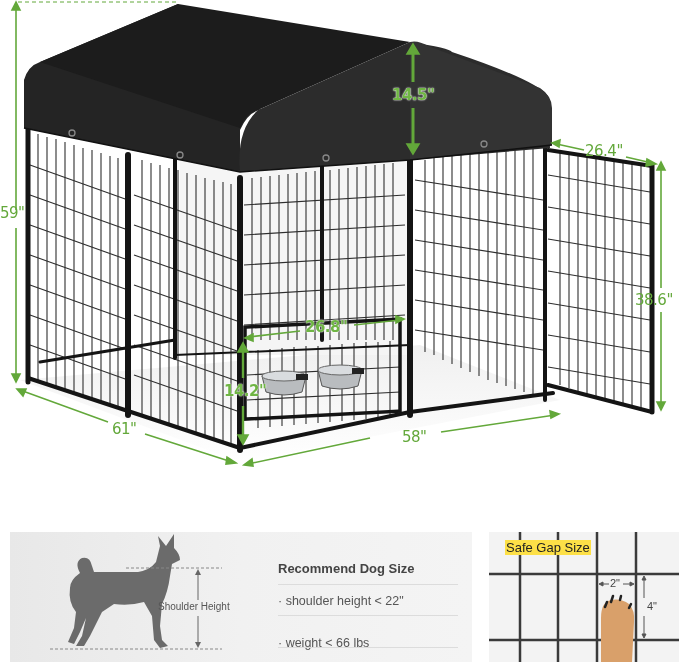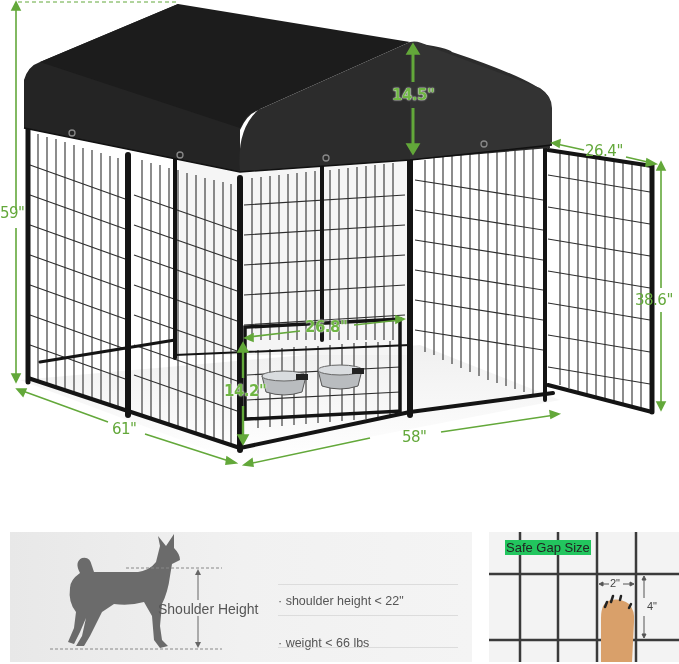--- a/index.html
+++ b/index.html
@@ -3,25 +3,25 @@
 <meta charset="utf-8">
 <style>
   html, body { margin: 0; padding: 0; background: #ffffff; }
   body { width: 679px; height: 664px; position: relative; overflow: hidden; font-family: "Liberation Sans", "DejaVu Sans", sans-serif; }
   .stage { position: absolute; left: 0; top: 0; width: 679px; height: 500px; }
   .stage svg { position: absolute; left: 0; top: 0; }
   .dim-label { position: absolute; color: #63a83a; font-family: "DejaVu Sans", sans-serif; font-size: 15px; line-height: 1; white-space: nowrap; letter-spacing: -0.5px; }
   .dim-label.bold { font-weight: bold; color: #6fb544; text-shadow: 0 0 2px #ffffff, 0 0 1px #ffffff; }
   .panel-dog { position: absolute; left: 10px; top: 532px; width: 462px; height: 130px; background: linear-gradient(90deg, #e8e8e8 0%, #f1f1f1 50%, #f4f4f4 100%); }
   .panel-gap { position: absolute; left: 489px; top: 532px; width: 190px; height: 130px; background: #f3f3f3; overflow: hidden; }
-  .sh-label { position: absolute; left: 148px; top: 69px; font-size: 14px; color: #555; background: transparent; }
+  .sh-label { position: absolute; left: 148px; top: 69px; font-size: 10px; color: #555; background: transparent; }
   .rec-title { position: absolute; left: 268px; top: 29px; font-size: 13px; font-weight: bold; color: #444; }
   .rec-line { position: absolute; left: 268px; width: 180px; height: 1px; background: #dcdcdc; }
   .rec-item { position: absolute; left: 268px; font-size: 12.5px; color: #555; }
-  .gap-title { position: absolute; left: 16px; top: 8px; font-size: 13px; color: #222; background: #22c55e; padding: 0 1px; }
+  .gap-title { position: absolute; left: 16px; top: 8px; font-size: 13px; color: #222; background: #fde047; padding: 0 1px; }
   .gap-dim { position: absolute; font-size: 11px; color: #444; }
 </style>
 </head>
 <body>
 
 <div class="stage">
   <svg width="679" height="500" viewBox="0 0 679 500">
     <defs>
       <linearGradient id="floorShadow" x1="0" y1="0" x2="0" y2="1">
         <stop offset="0" stop-color="#ececec"></stop>
@@ -261,20 +261,21 @@
   <svg width="462" height="130" style="position:absolute;left:0;top:0;">
     <path d="M70,41 Q64,30 72,26 Q80,24 82,34 L84,40 L128,40 Q140,38 146,30 L150,14 L148,4 L156,14 L164,2 L164,16 Q170,22 170,28 L162,32 L160,44 Q158,60 152,72 L150,94 L152,108 L158,114 L150,116 L144,108 L142,84 L134,70 Q120,74 104,72 L92,80 L80,104 L74,114 L66,114 L72,104 L76,86 L70,100 L64,112 L58,110 L64,96 L66,80 Q58,70 60,56 Q60,48 70,41 Z" fill="#6b6b6b"></path>
     <line x1="116" y1="36" x2="212" y2="36" stroke="#888" stroke-width="1" stroke-dasharray="3,2"></line>
     <line x1="40" y1="117" x2="212" y2="117" stroke="#888" stroke-width="1" stroke-dasharray="3,2"></line>
     <line x1="188" y1="40" x2="188" y2="68" stroke="#666" stroke-width="1"></line>
     <line x1="188" y1="84" x2="188" y2="113" stroke="#666" stroke-width="1"></line>
     <polygon points="188,37 185,43 191,43" fill="#666"></polygon>
     <polygon points="188,116 185,110 191,110" fill="#666"></polygon>
   </svg>
   <div class="sh-label">Shoulder Height</div>
+  <div class="rec-title">Recommend Dog Size</div>
   <div class="rec-line" style="top:52px;"></div>
   <div class="rec-item" style="top:62px;">· shoulder height &lt; 22"</div>
   <div class="rec-line" style="top:83px;"></div>
   <div class="rec-item" style="top:104px;">· weight  &lt; 66 lbs</div>
   <div class="rec-line" style="top:115px;"></div>
 </div>
 
 <div class="panel-gap">
   <svg width="190" height="130" style="position:absolute;left:0;top:0;">
     <g stroke="#3a3a3a" stroke-width="2.5">

